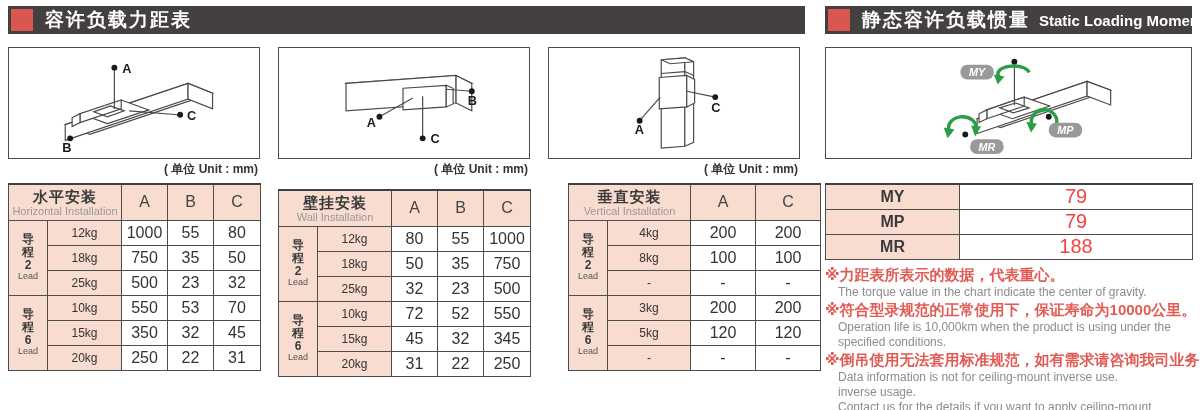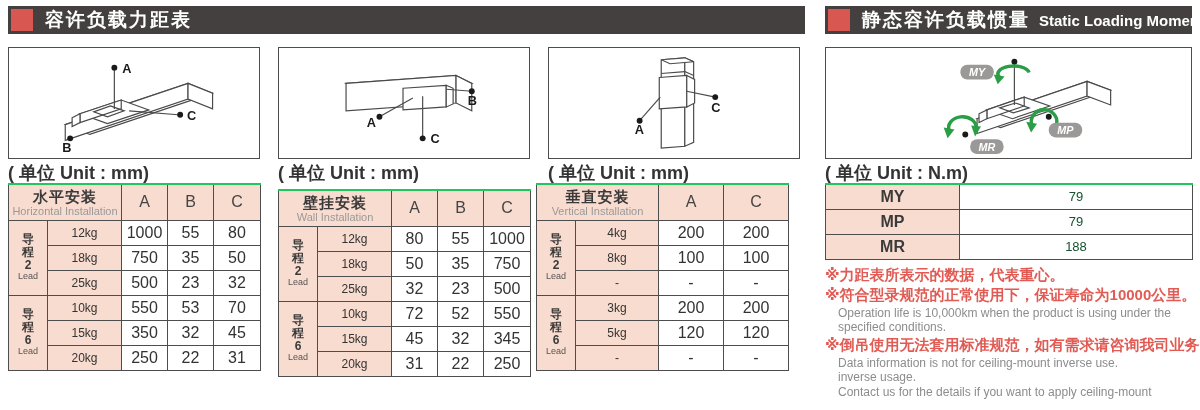--- a/index.html
+++ b/index.html
@@ -7,40 +7,40 @@
   #page { position:relative; width:1200px; height:410px; background:#fff; overflow:hidden; }
 
   .section-header { position:absolute; height:28px; background:#454040; display:flex; align-items:center; }
   .red-sq { width:22px; height:22px; background:#d95751; margin-left:3px; flex:0 0 auto; }
   .hdr-zh { color:#fff; font-size:19px; font-weight:bold; margin-left:12px; letter-spacing:2px; white-space:nowrap; }
   .hdr-en { color:#fff; font-size:15px; font-weight:bold; margin-left:9px; white-space:nowrap; }
 
   .diagram-box { position:absolute; top:47px; height:112px; border:1px solid #4d4d4d; background:#fff; }
   .diagram-box svg { display:block; width:100%; height:100%; }
 
-  .unit-label { position:absolute; top:161px; height:20px; font-size:18px; font-weight:bold; color:#333; padding-right:2px; white-space:nowrap; }
-
-  table.spec { position:absolute; border-collapse:collapse; table-layout:fixed; background:#fff; border-top:2px solid #22c55e; }
+  .unit-label { position:absolute; top:161px; height:20px; text-align:right; font-size:12px; font-weight:bold; color:#333; padding-right:2px; white-space:nowrap; }
+
+  table.spec { position:absolute; border-collapse:collapse; table-layout:fixed; background:#fff; border-top:2px solid #404040; }
   table.spec td, table.spec th { border:1px solid #4d4d4d; text-align:center; vertical-align:middle; padding:0; }
   .pink { background:#f9dcd0; }
   th.title-cell { height:36px; }
   .title-cell .zh { font-size:15px; font-weight:bold; color:#3a3a3a; line-height:1.15; letter-spacing:1px; }
   .title-cell .en { font-size:11px; font-weight:normal; color:#999; line-height:1.1; }
   th.colh { font-size:16px; font-weight:normal; color:#444; }
   td.lead-cell { font-weight:bold; color:#3a3a3a; }
   .lead-cell span { display:block; line-height:1.1; }
   .lead-cell .lz { font-size:12px; }
   .lead-cell .ln { font-size:12px; }
   .lead-cell .le { font-size:9px; font-weight:normal; color:#555; }
   td.load-cell { height:25px; font-size:12px; color:#333; }
   td.val-cell { height:25px; font-size:16px; color:#333; background:#fff; }
 
   table.moment td { height:25px; }
   td.m-label { font-size:16px; font-weight:bold; color:#3a3a3a; }
-  td.m-val { font-size:13px; color:#14532d; background:#fff; }
+  td.m-val { font-size:20px; color:#ef4444; background:#fff; }
 
   .notes { position:absolute; left:825px; top:265px; width:372px; }
   .note-zh { color:#e15b54; font-size:15px; font-weight:bold; line-height:1.35; white-space:nowrap; }
   .note-en { color:#8c8c8c; font-size:12px; line-height:1.24; margin-left:13px; white-space:nowrap; }
 
   .dline { stroke:#4a4a4a; stroke-width:1.2; fill:#fff; }
   .dline-nf { stroke:#4a4a4a; stroke-width:1.2; fill:none; }
   .lbl { fill:#1a1a1a; font-size:13px; font-weight:bold; }
   .dot { fill:#1a1a1a; }
   .garc { stroke:#2a9d46; stroke-width:3.5; fill:none; }
@@ -149,21 +149,20 @@
       <polygon class="gtri" points="114,81 125,83 118,92"></polygon>
       <polygon class="gtri" points="142,79 152,80 146,90"></polygon>
       <rect class="badge" x="141" y="93" width="34" height="15" rx="7"></rect>
       <text class="badge-txt" x="158" y="104.5" text-anchor="middle">MR</text>
     </svg>
   </div>
 
   <div class="unit-label" style="left:8px;width:252px;">( 单位 Unit : mm)</div>
   <div class="unit-label" style="left:278px;width:252px;">( 单位 Unit : mm)</div>
   <div class="unit-label" style="left:548px;width:252px;">( 单位 Unit : mm)</div>
-  <div class="unit-label" style="left:825px;width:367px;">( 单位 Unit : N.m)</div>
 
   <table class="spec" style="left:8px;top:183px;width:252px;">
     <colgroup>
         <col style="width:39px">
         <col style="width:74px">
         <col style="width:46px">
         <col style="width:46px">
         <col style="width:47px">
       </colgroup>
     <tbody>
@@ -289,21 +288,21 @@
     </tr>
     <tr>
       <td class="pink load-cell">20kg</td>
       <td class="val-cell">31</td>
       <td class="val-cell">22</td>
       <td class="val-cell">250</td>
     </tr>
   </tbody>
     </table>
 
-  <table class="spec" style="left:536px;top:183px;width:252px;padding-left:12px;">
+  <table class="spec" style="left:568px;top:183px;width:252px;padding-left:12px;">
     <colgroup>
         <col style="width:39px">
         <col style="width:83px">
         <col style="width:65px">
         <col style="width:65px">
       </colgroup>
     <tbody>
         <tr>
       <th colspan="2" class="pink title-cell">
         <div class="zh">垂直安装</div>
@@ -373,20 +372,21 @@
     </tr>
     <tr>
       <td class="pink m-label">MR</td>
       <td class="m-val">188</td>
     </tr>
   </tbody>
     </table>
 
   <div class="notes">
     <div class="note-zh">※力距表所表示的数据，代表重心。</div>
+    <div class="note-en">The torque value in the chart indicate the center of gravity.</div>
     <div class="note-zh">※符合型录规范的正常使用下，保证寿命为10000公里。</div>
     <div class="note-en">Operation life is 10,000km when the product is using under the</div>
     <div class="note-en">specified conditions.</div>
     <div class="note-zh">※倒吊使用无法套用标准规范，如有需求请咨询我司业务。</div>
     <div class="note-en">Data information is not for ceiling-mount inverse use.</div>
     <div class="note-en">inverse usage.</div>
     <div class="note-en">Contact us for the details if you want to apply ceiling-mount</div>
   </div>
 
 </div>

